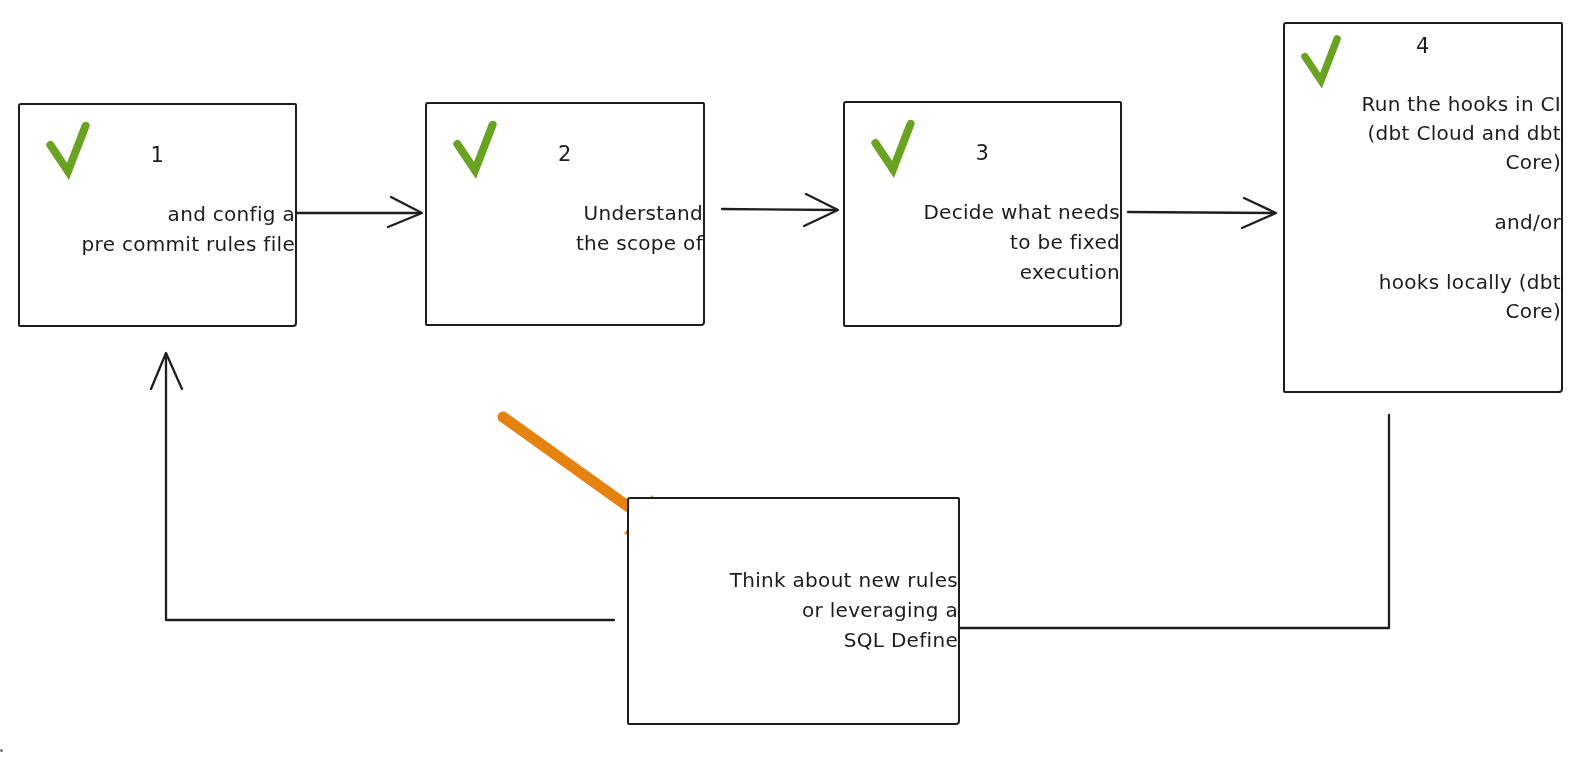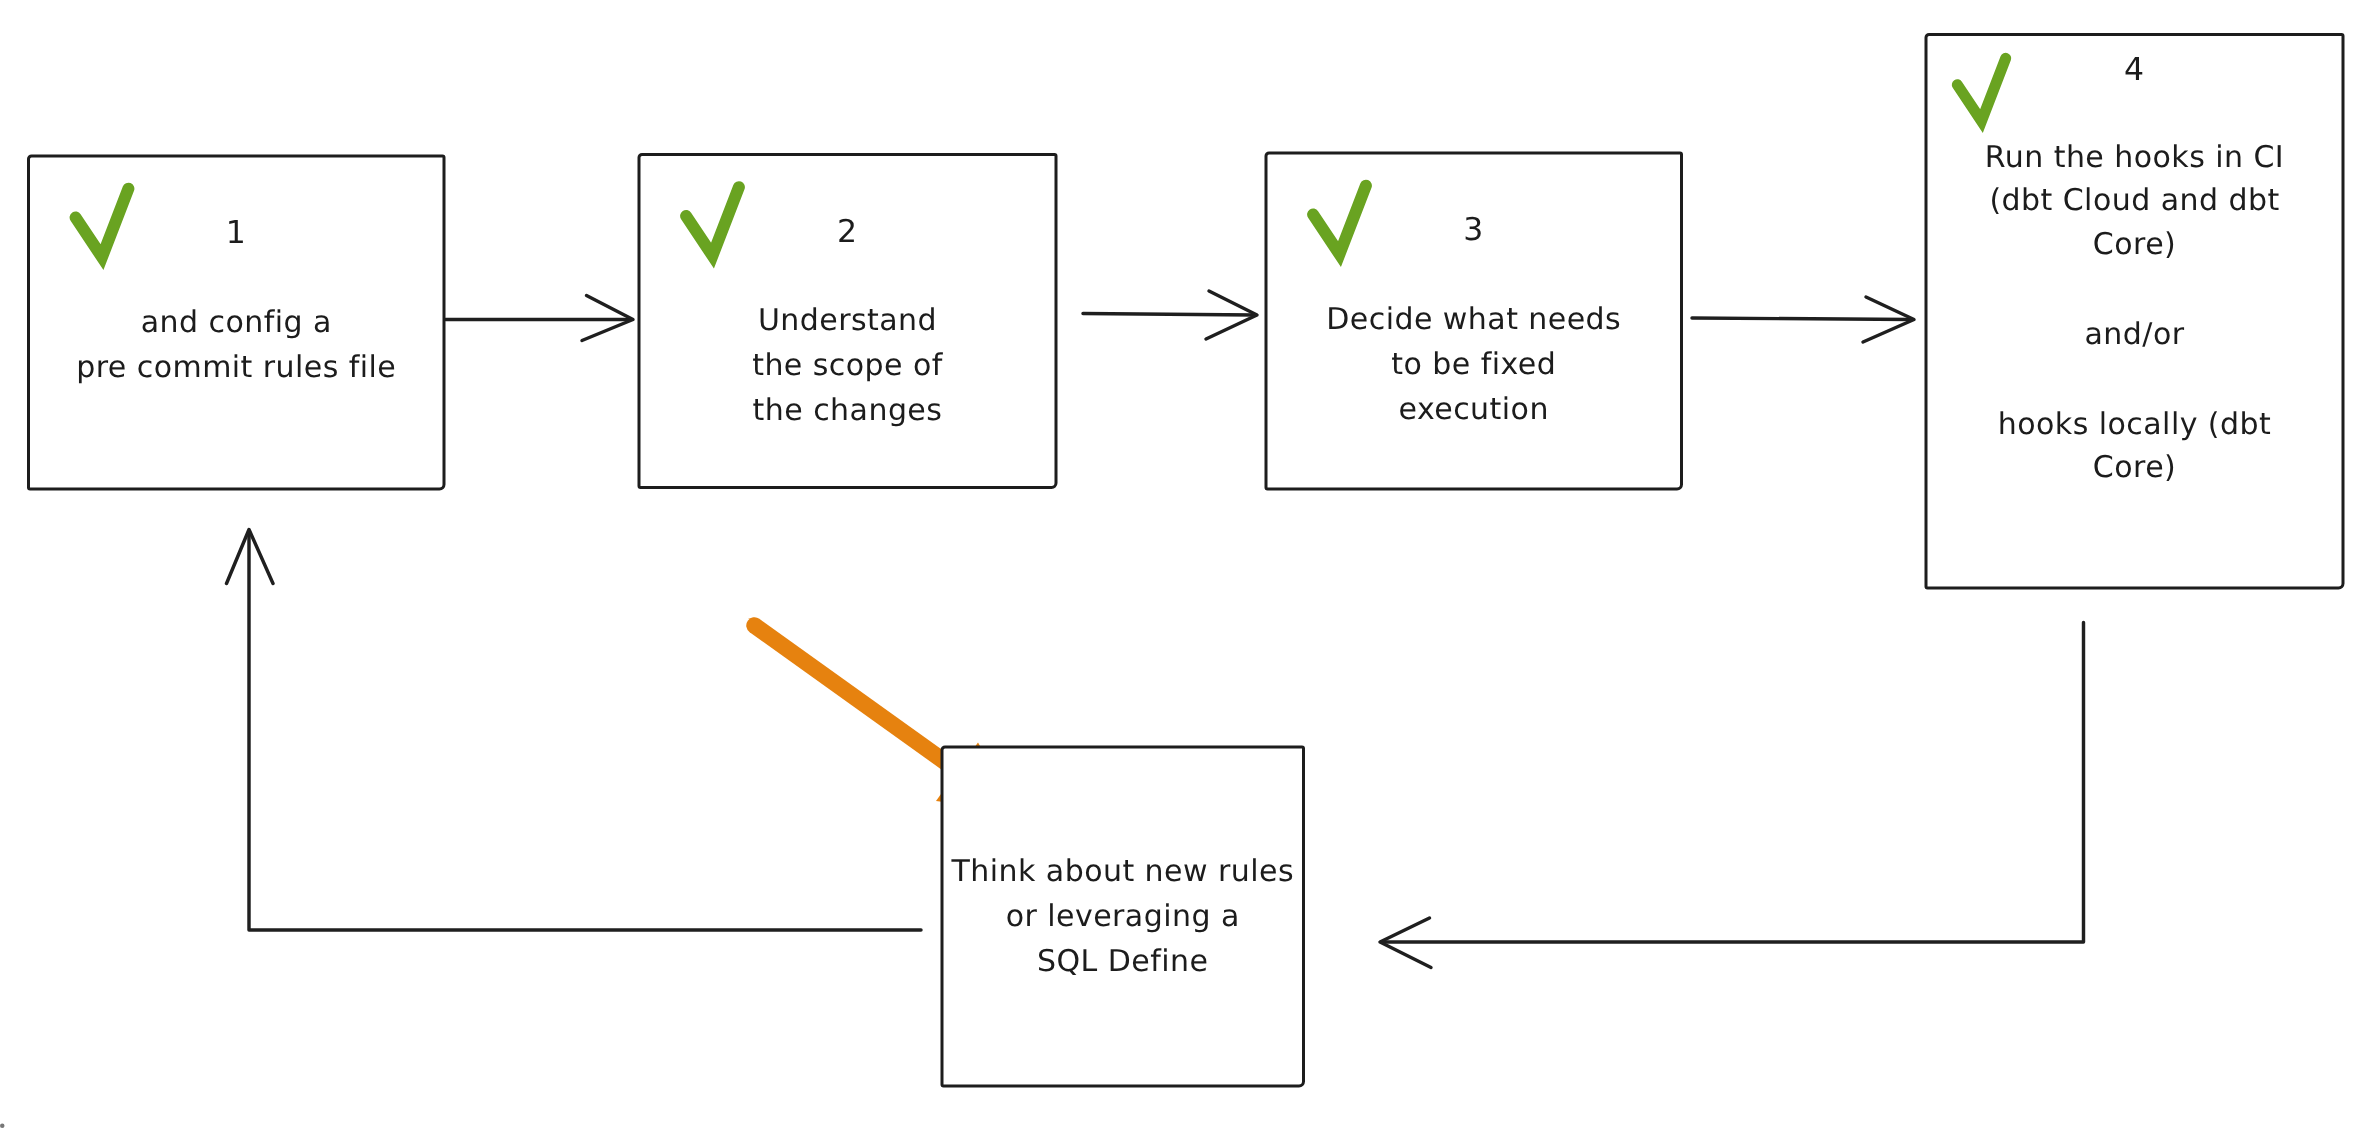--- a/index.html
+++ b/index.html
@@ -21,38 +21,38 @@
   .box .num {
     position:absolute; left:0; width:100%;
     text-align:center;
     font-size:21px; letter-spacing:0.5px;
   }
   .box .check {
     position:absolute;
   }
   .box .body {
     position:absolute; left:0; width:100%;
-    text-align:center;
+    text-align:right;
     font-size:20px; line-height:30px; letter-spacing:0.3px;
     white-space:nowrap;
   }
   
   .step .num   { top:38px; }
   .step .check { left:24px; top:12px; width:48px; height:68px; }
   .step .body  { top:94px; }
   
   #box-step1 { left:18px;  top:103px; width:279px; height:224px; }
   #box-step2 { left:425px; top:102px; width:280px; height:224px; }
   #box-step3 { left:843px; top:101px; width:279px; height:226px; }
   #box-step4 { left:1283px; top:22px; width:280px; height:371px; }
   #box-step4 .num   { top:10px; }
   #box-step4 .check { left:14px; top:7px; width:44px; height:62px; }
   #box-step4 .body  { top:66px; line-height:29px; }
   #box-step4 .gap   { height:31px; }
-  #box-feedback { left:627px; top:497px; width:243px; height:228px; }
+  #box-feedback { left:627px; top:497px; width:333px; height:228px; }
   #box-feedback .body { top:66px; }
   .arrow-layer {
     position:absolute; left:0; top:0;
     pointer-events:none;
   }
   .dot {
     position:absolute; left:0px; top:749px;
     width:3px; height:3px; background:#777; border-radius:2px;
   }
 </style>
@@ -108,21 +108,20 @@
   </div>
 
   <div class="box step" id="box-step2">
     <svg class="check" viewBox="0 0 60 75">
       <path d="M8 30 L30 63 L52 6" stroke="#69a321" stroke-width="10" fill="none" stroke-linecap="round"></path>
     </svg>
     <div class="num">2</div>
     <div class="body">
       <div>Understand</div>
       <div>the scope of</div>
-      <div>the changes</div>
     </div>
   </div>
 
   <div class="box step" id="box-step3">
     <svg class="check" viewBox="0 0 60 75">
       <path d="M8 30 L30 63 L52 6" stroke="#69a321" stroke-width="10" fill="none" stroke-linecap="round"></path>
     </svg>
     <div class="num">3</div>
     <div class="body">
       <div>Decide what needs</div>

